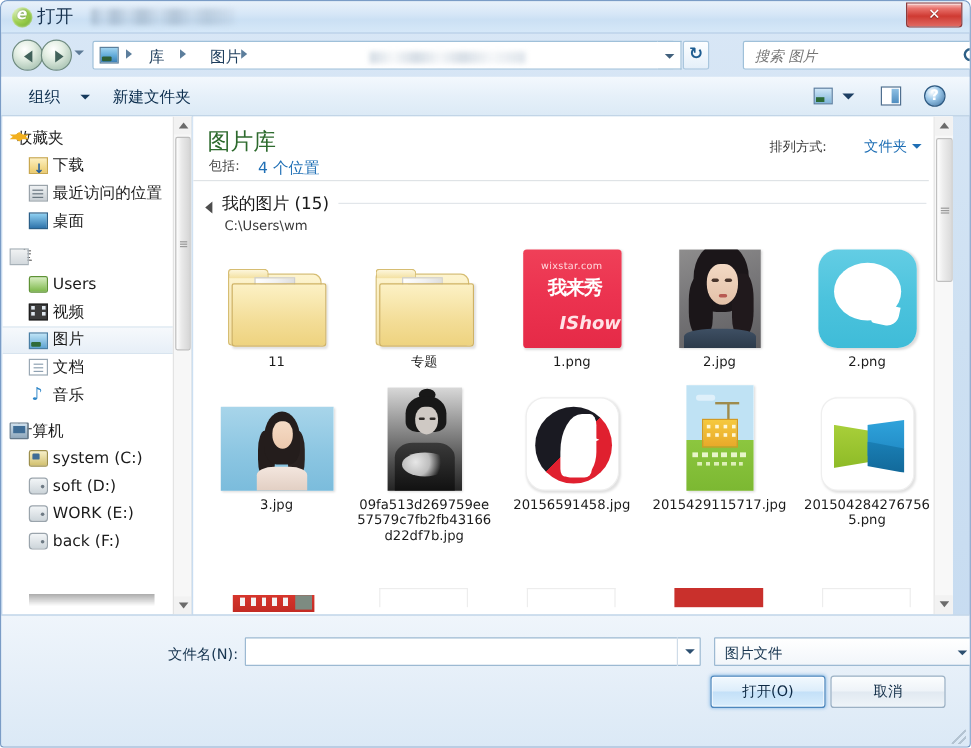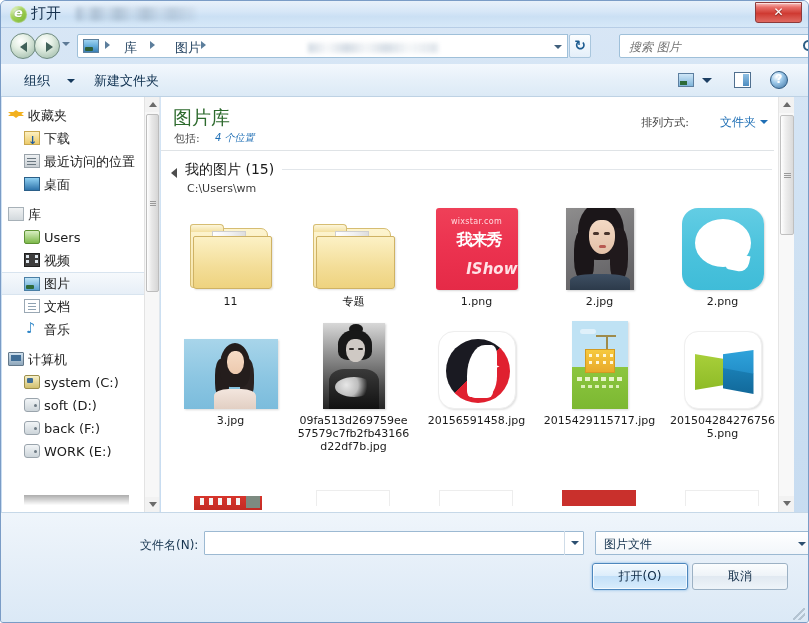--- a/index.html
+++ b/index.html
@@ -215,21 +215,21 @@
     position:absolute; left:1px; top:96px; width:158px; height:415px;
     background:#ffffff; overflow:hidden;
     border-right:1px solid #dfe6ec;
   }
   #sidebar-inner { position:absolute; left:0; top:0; width:143px; }
   .side-group { margin-top:7px; }
   .side-item {
     position:relative; height:23px; line-height:23px;
     font-size:13px; color:#1b1b1b; cursor:pointer; white-space:nowrap;
   }
-  .side-item.lvl0 { padding-left:26px; }
+  .side-item.lvl0 { padding-left:12px; }
   .side-item.lvl1 { padding-left:42px; }
   .side-item.selected {
     background: linear-gradient(180deg,#f6f9fc 0%, #e7eff7 100%);
     border-top:1px solid #d8e4ef; border-bottom:1px solid #d8e4ef;
     height:23px; line-height:21px;
   }
   .sico { position:absolute; width:16px; height:14px; top:4px; }
   .side-item.lvl0 .sico { left:6px; }
   .side-item.lvl1 .sico { left:22px; }
 
@@ -295,21 +295,21 @@
     box-shadow:0 2px 0 #9a9a9a, 0 4px 0 #9a9a9a;
   }
 
   
   #main {
     position:absolute; left:160px; top:96px; width:633px; height:415px;
     background:#ffffff; overflow:hidden;
   }
   #lib-title { position:absolute; left:12px; top:8px; font-size:19px; color:#2d6a2d; }
   #lib-sub-label { position:absolute; left:13px; top:34px; font-size:11px; color:#4a4a4a; }
-  #lib-sub-link { position:absolute; left:54px; top:34px; font-size:10px; color:#1f6fb5; cursor:pointer;font-style:italic; }
+  #lib-sub-link { position:absolute; left:54px; top:34px; font-size:13px; color:#1f6fb5; cursor:pointer; }
   #arrange-label { position:absolute; right:105px; top:18px; font-size:11px; color:#3b3b3b; }
   #arrange-value { position:absolute; right:38px; top:17px; font-size:12px; color:#1f6fb5; cursor:pointer; }
   #arrange-arrow {
     position:absolute; right:26px; top:23px; width:0;height:0;
     border-left:4px solid transparent;border-right:4px solid transparent;
     border-top:4px solid #1f6fb5; cursor:pointer;
   }
   #header-rule { position:absolute; left:0; top:53px; width:613px; height:1px; background:#dfe3e6; }
 
   #group-arrow {
@@ -711,25 +711,25 @@
         <div class="side-item lvl1">
           <span class="sico ic-drive-sys"></span>
           <span>system (C:)</span>
         </div>
         <div class="side-item lvl1">
           <span class="sico ic-drive"></span>
           <span>soft (D:)</span>
         </div>
         <div class="side-item lvl1">
           <span class="sico ic-drive"></span>
+          <span>WORK (E:)</span>
+        </div>
+        <div class="side-item lvl1">
+          <span class="sico ic-drive"></span>
           <span>back (F:)</span>
-        </div>
-        <div class="side-item lvl1">
-          <span class="sico ic-drive"></span>
-          <span>WORK (E:)</span>
         </div>
       </div>
 
       <div id="sidebar-partial"></div>
     </div>
 
     <div id="sidebar-scroll">
       <div class="sb-arrow up"></div>
       <div id="sidebar-thumb"></div>
       <div class="sb-arrow down"></div>

